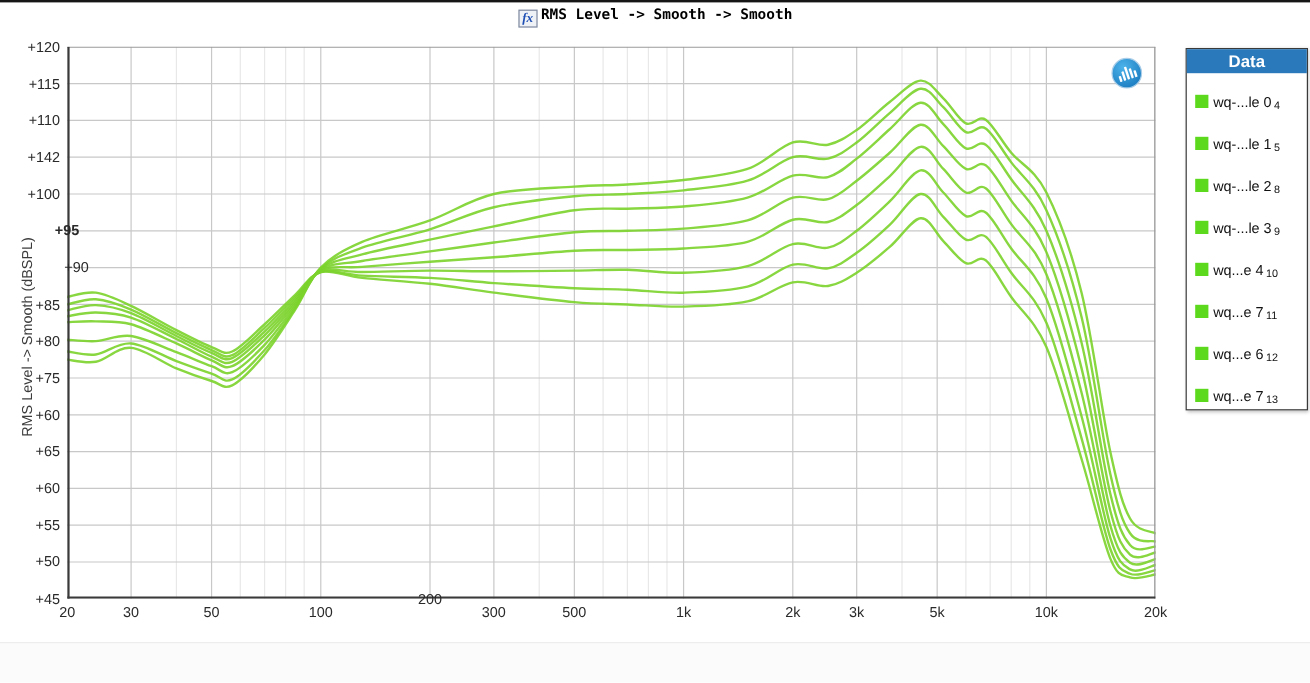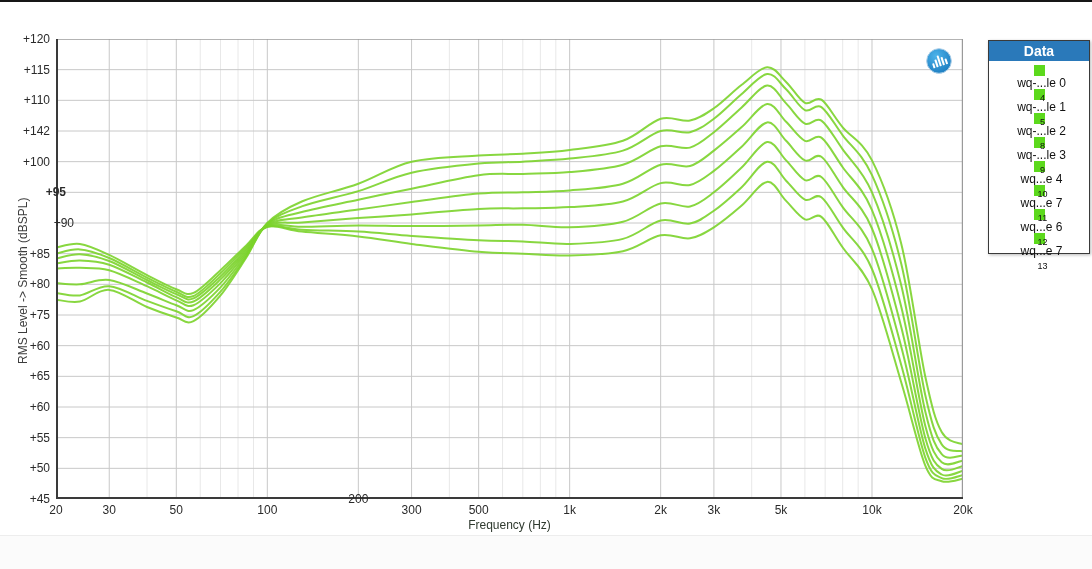--- a/index.html
+++ b/index.html
@@ -17,32 +17,35 @@
   .tick{position:absolute;font-size:12px;color:#2a2a2a;pointer-events:none;}
   .ytick{width:50px;text-align:right;height:16px;line-height:16px;}
   .xtick{width:50px;text-align:center;height:14px;line-height:14px;}
   .y-axis-title{position:absolute;left:16px;top:362px;transform:rotate(-90deg);transform-origin:0 0;
           white-space:nowrap;font-size:12px;color:#3c3c3c;}
   .x-axis-title{position:absolute;left:56px;top:516px;width:907px;text-align:center;font-size:12px;color:#2f3a2f;}
   .logo{position:absolute;left:925px;top:45px;}
   .legend{position:absolute;left:988px;top:38px;width:100px;background:#fff;border:1px solid #3a3a3a;
           box-shadow:1px 1px 3px rgba(0,0,0,.28);}
   .legend-header{height:20px;line-height:20px;text-align:center;color:#fff;font-size:14px;font-weight:bold;}
-  .legend-item{display:flex;align-items:center;padding:4px 2px 3px 7px;height:17px;cursor:default;flex-direction:column;}
+  .legend-item{display:flex;align-items:center;padding:15px 2px 3px 7px;height:17px;cursor:default;}
   .legend-swatch{width:11px;height:11px;margin-right:4px;flex:0 0 auto;}
   .legend-label{font-size:12px;color:#111;white-space:nowrap;}
   .legend-sub{font-size:9px;color:#111;position:relative;top:3px;margin-left:2px;}
   .footer-strip{position:absolute;left:0;top:533px;width:1092px;height:36px;background:#fbfbfb;
           border-top:1px solid #ededed;}
 </style>
 </head>
 <body>
 
 <div class="screen">
 
+  <div class="title-row">
+    <span class="fx-box">fx</span><span class="chart-title">RMS Level -&gt; Smooth -&gt; Smooth</span>
+  </div>
 
 
   <div class="plot-wrap">
     <svg id="plot-svg" width="907" height="460" viewBox="0 0 907 460">
         <line x1="91.01140202241032" y1="0" x2="91.01140202241032" y2="460" stroke="#e8e8e8" stroke-width="1"></line>
         <line x1="144.24965934357795" y1="0" x2="144.24965934357795" y2="460" stroke="#e8e8e8" stroke-width="1"></line>
         <line x1="164.48990540856667" y1="0" x2="164.48990540856667" y2="460" stroke="#e8e8e8" stroke-width="1"></line>
         <line x1="182.02280404482065" y1="0" x2="182.02280404482065" y2="460" stroke="#e8e8e8" stroke-width="1"></line>
         <line x1="197.4879166647456" y1="0" x2="197.4879166647456" y2="460" stroke="#e8e8e8" stroke-width="1"></line>
         <line x1="393.3447353557437" y1="0" x2="393.3447353557437" y2="460" stroke="#e8e8e8" stroke-width="1"></line>
@@ -123,21 +126,20 @@
       <div class="tick xtick" style="left: 453.644px; top: 501px;">500</div>
       <div class="tick xtick" style="left: 544.655px; top: 501px;">1k</div>
       <div class="tick xtick" style="left: 635.667px; top: 501px;">2k</div>
       <div class="tick xtick" style="left: 688.905px; top: 501px;">3k</div>
       <div class="tick xtick" style="left: 755.977px; top: 501px;">5k</div>
       <div class="tick xtick" style="left: 846.989px; top: 501px;">10k</div>
       <div class="tick xtick" style="left: 938px; top: 501px;">20k</div>
     </div>
 
   <div class="y-axis-title">RMS Level -&gt; Smooth (dBSPL)</div>
-  <div class="x-axis-title">Frequency (Hz)</div>
 
   <svg class="logo" width="28" height="28" viewBox="0 0 28 28">
     <defs>
       <radialGradient id="lg" cx="0.38" cy="0.3" r="0.9">
         <stop offset="0" stop-color="#4db3ea"></stop>
           <stop offset="1" stop-color="#1272b8"></stop>
       </radialGradient>
     </defs>
     <circle cx="14" cy="14" r="12.3" fill="url(#lg)" stroke="#a9cde8" stroke-width="1"></circle>
     <g transform="rotate(-18 14 14)" fill="#ffffff">

